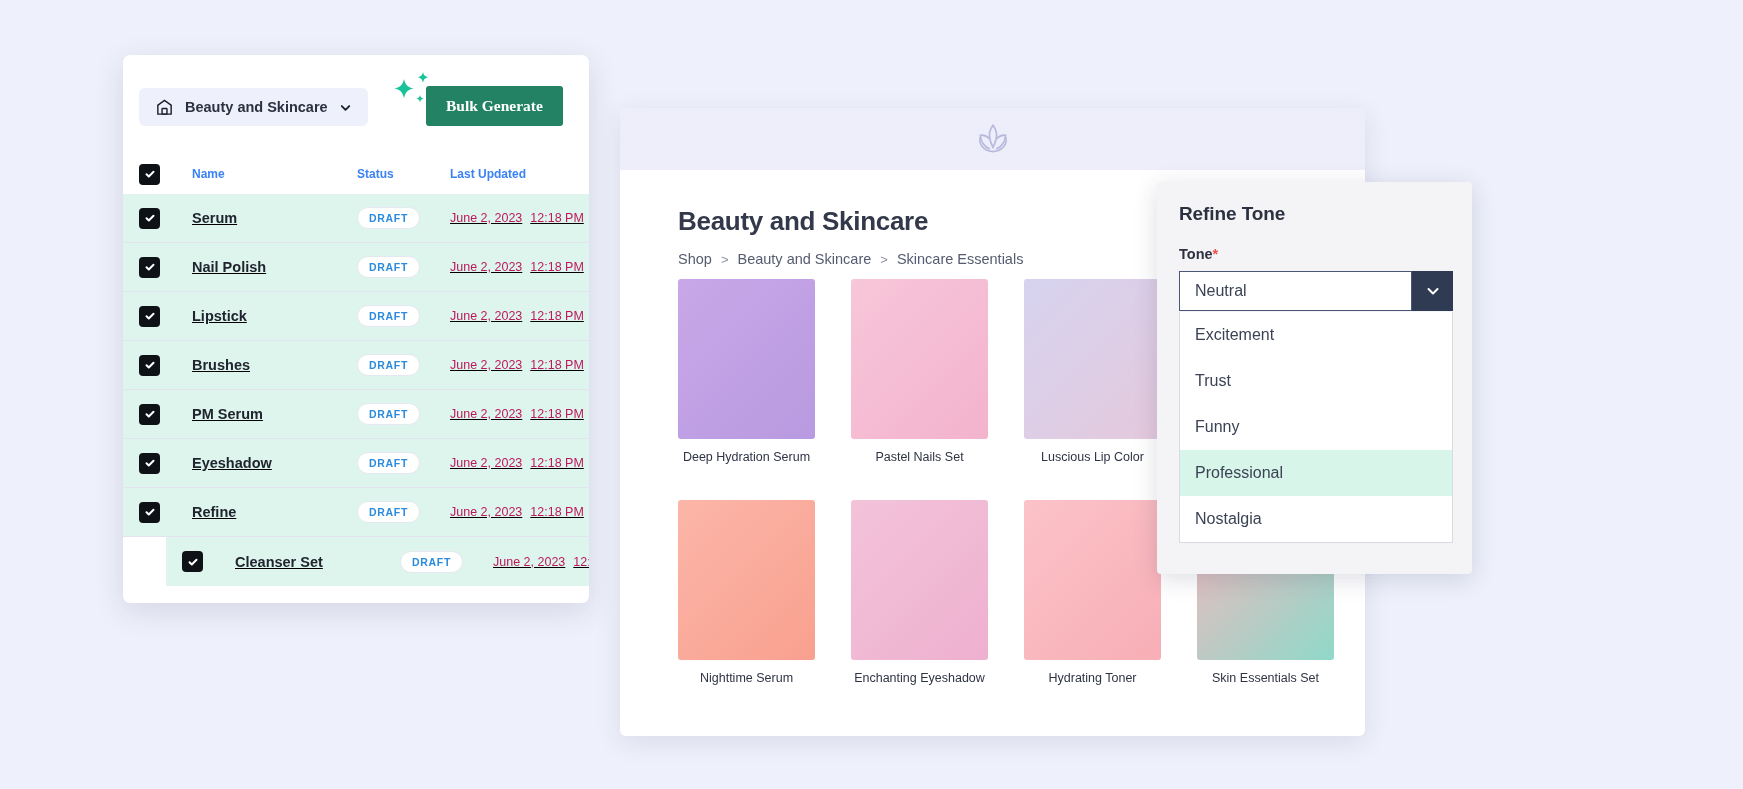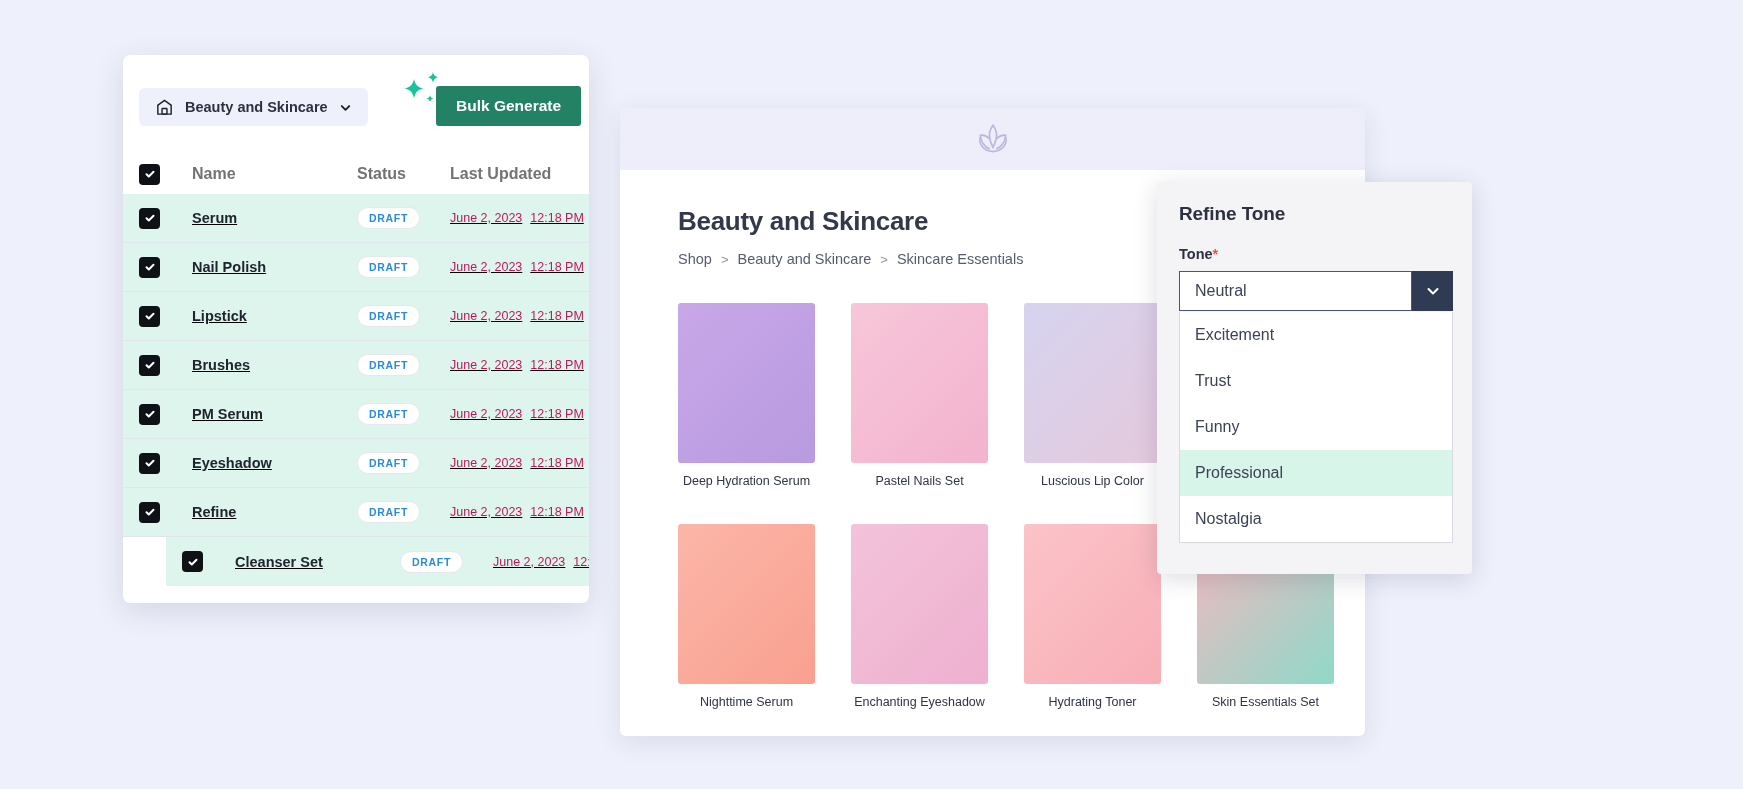--- a/index.html
+++ b/index.html
@@ -31,21 +31,21 @@
     letter-spacing: -.3px; margin-top: 10px;
   }
   .breadcrumb {
     margin-top: 14px; font-size: 14.5px; color: #565b70;
     display: flex; align-items: center; gap: 9px; flex-wrap: nowrap;
   }
   .bc-sep { color: #8b90a4; font-size: 13px; }
   .bc-item { white-space: nowrap; }
 
   .grid {
-    margin-top: 36px;
+    margin-top: 12px;
     display: grid;
     grid-template-columns: repeat(4, 137px);
     column-gap: 28px;
     row-gap: 14px;
     gap: 36px;
   }
   .card { width: 137px; }
   .thumb {
     width: 137px; height: 160px; border-radius: 3px;
     overflow: hidden; position: relative;
@@ -71,38 +71,38 @@
     display: flex; align-items: center; gap: 11px;
     background: #eef1fb; border-radius: 6px;
     padding: 11px 16px; height: 38px; cursor: pointer;
   }
   .shop-ico { width: 19px; height: 19px; display: block; }
   .store-select-label {
     font-size: 14.5px; font-weight: 700; color: #2c3040; white-space: nowrap;
   }
   .chev-sm { width: 13px; height: 13px; display: block; }
 
-  .gen-wrap { position: absolute; left: 313px; top: 31px; }
+  .gen-wrap { position: absolute; left: 303px; top: 31px; font-family: Liberation Serif, serif; }
   .sparkle { position: absolute; left: -36px; top: -17px; width: 46px; height: 46px; }
   .bulk-btn {
     background: #238263; color: #fff; border: none;
     font-family: inherit; font-size: 15.5px; font-weight: 700;
     padding: 0 20px; height: 40px; border-radius: 3px;
     cursor: pointer; white-space: nowrap;
   }
 
   .tbl { margin-top: 28px; }
   .tbl-head, .tbl-row {
     display: grid;
     grid-template-columns: 53px 165px 93px 1fr;
     align-items: center;
   }
   .tbl-head { height: 40px; padding-left: 16px; }
   .th {
-    font-size: 16px; font-weight: 700; color: #737373; white-space: nowrap;
+    font-size: 12px; font-weight: 700; color: #3b82f6; white-space: nowrap;
   }
   .tbl-row {
     height: 49px; padding-left: 16px;
     background: #ddf5ec;
     border-bottom: 1px solid #e3e5ed;
     text-decoration: underline;
   }
   .tbl-row:last-child { border-bottom: none; margin-left: 43px; }
   .cb {
     width: 21px; height: 21px; border-radius: 4px;

